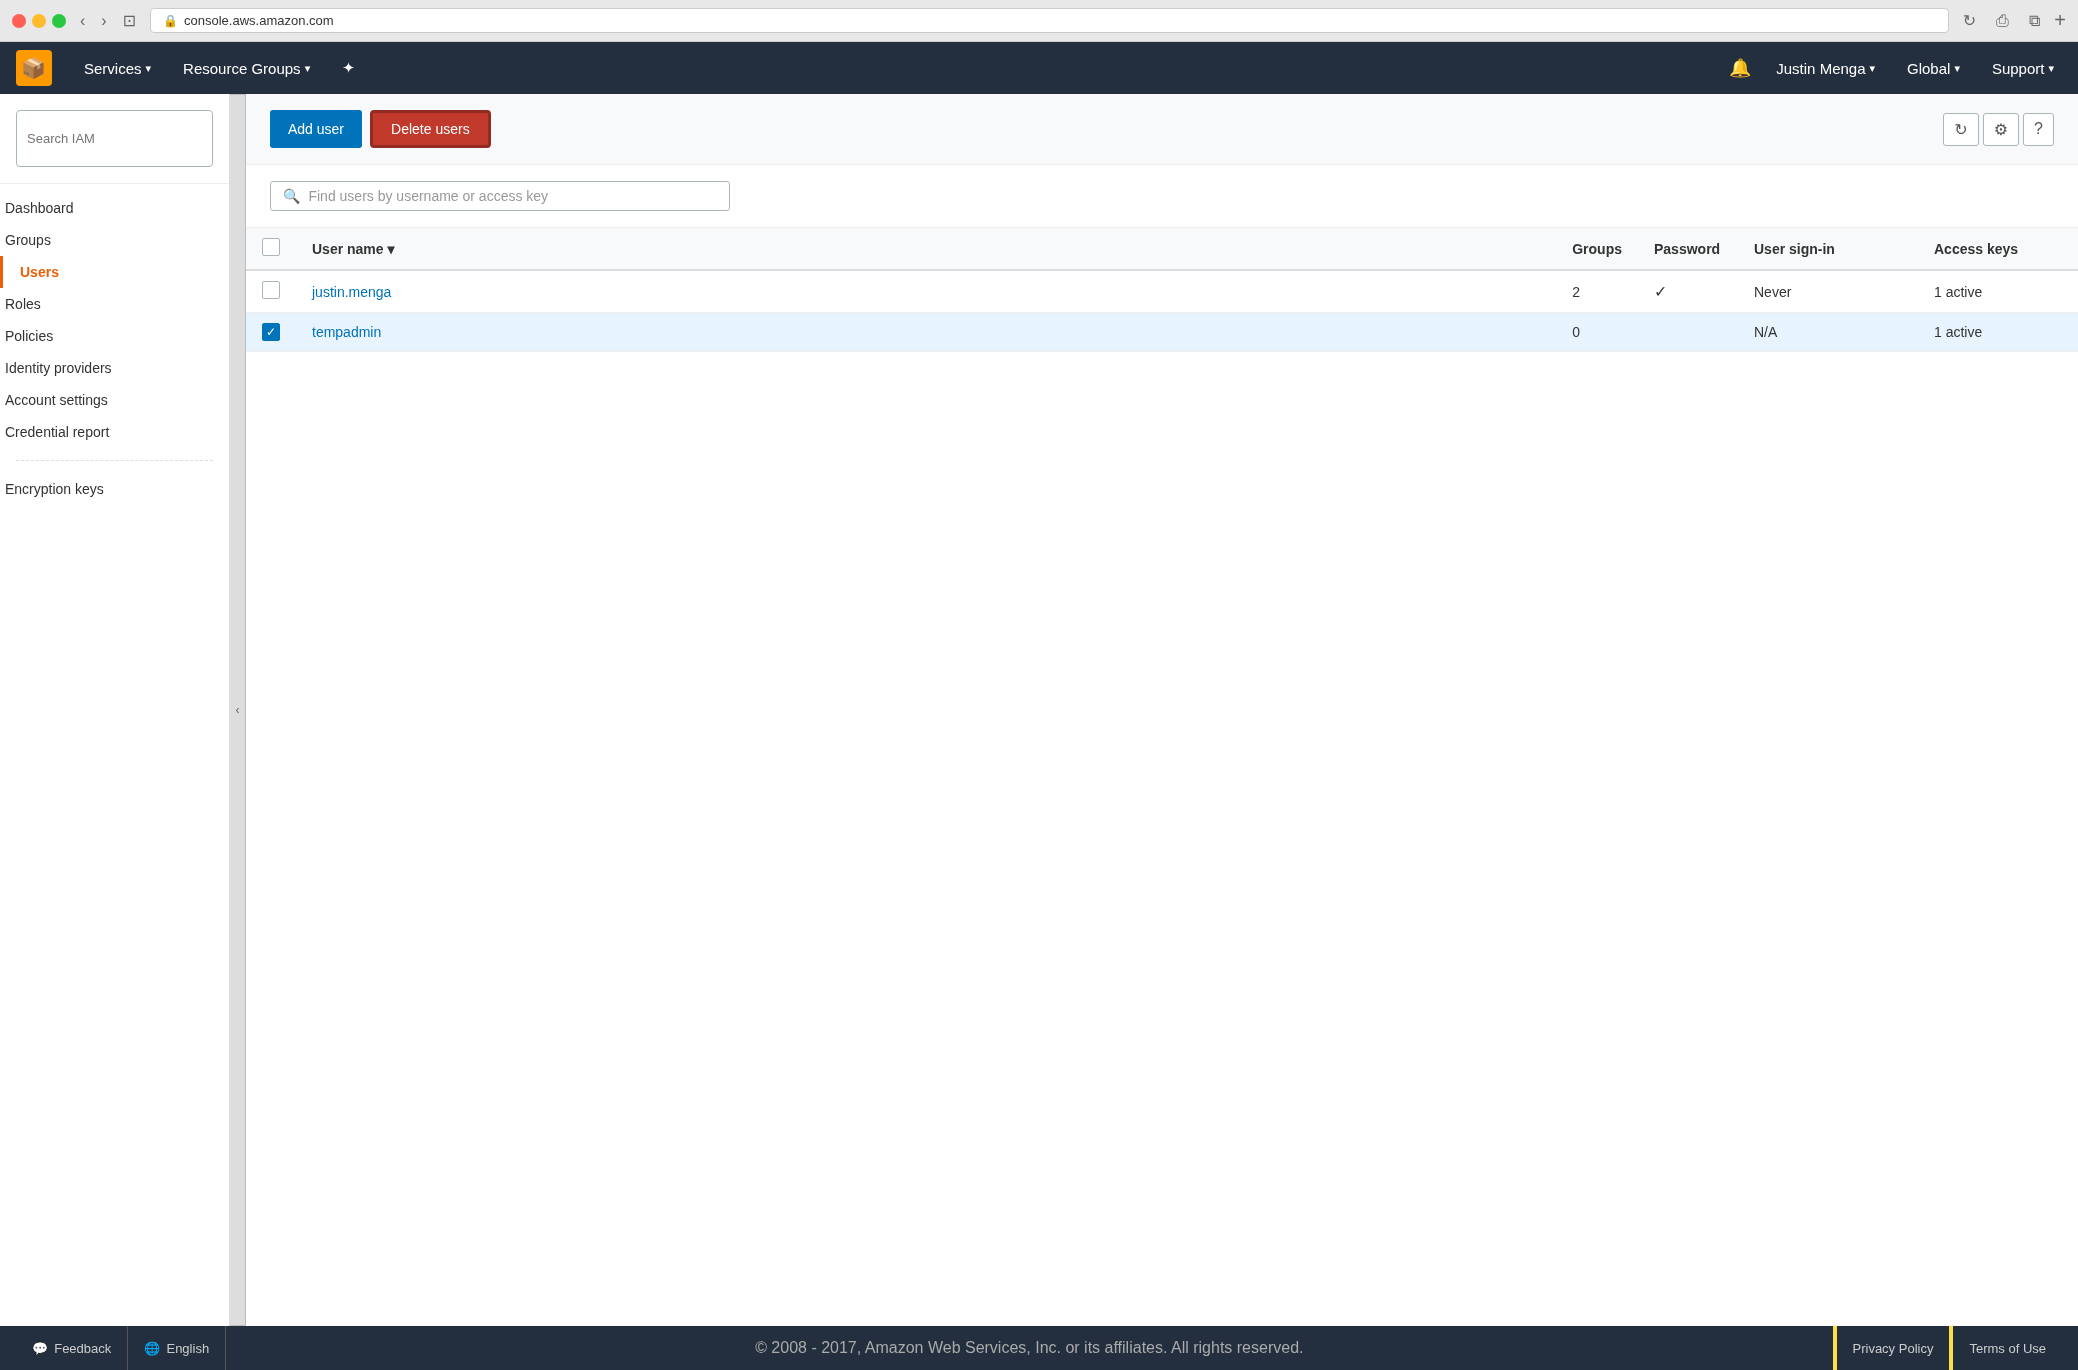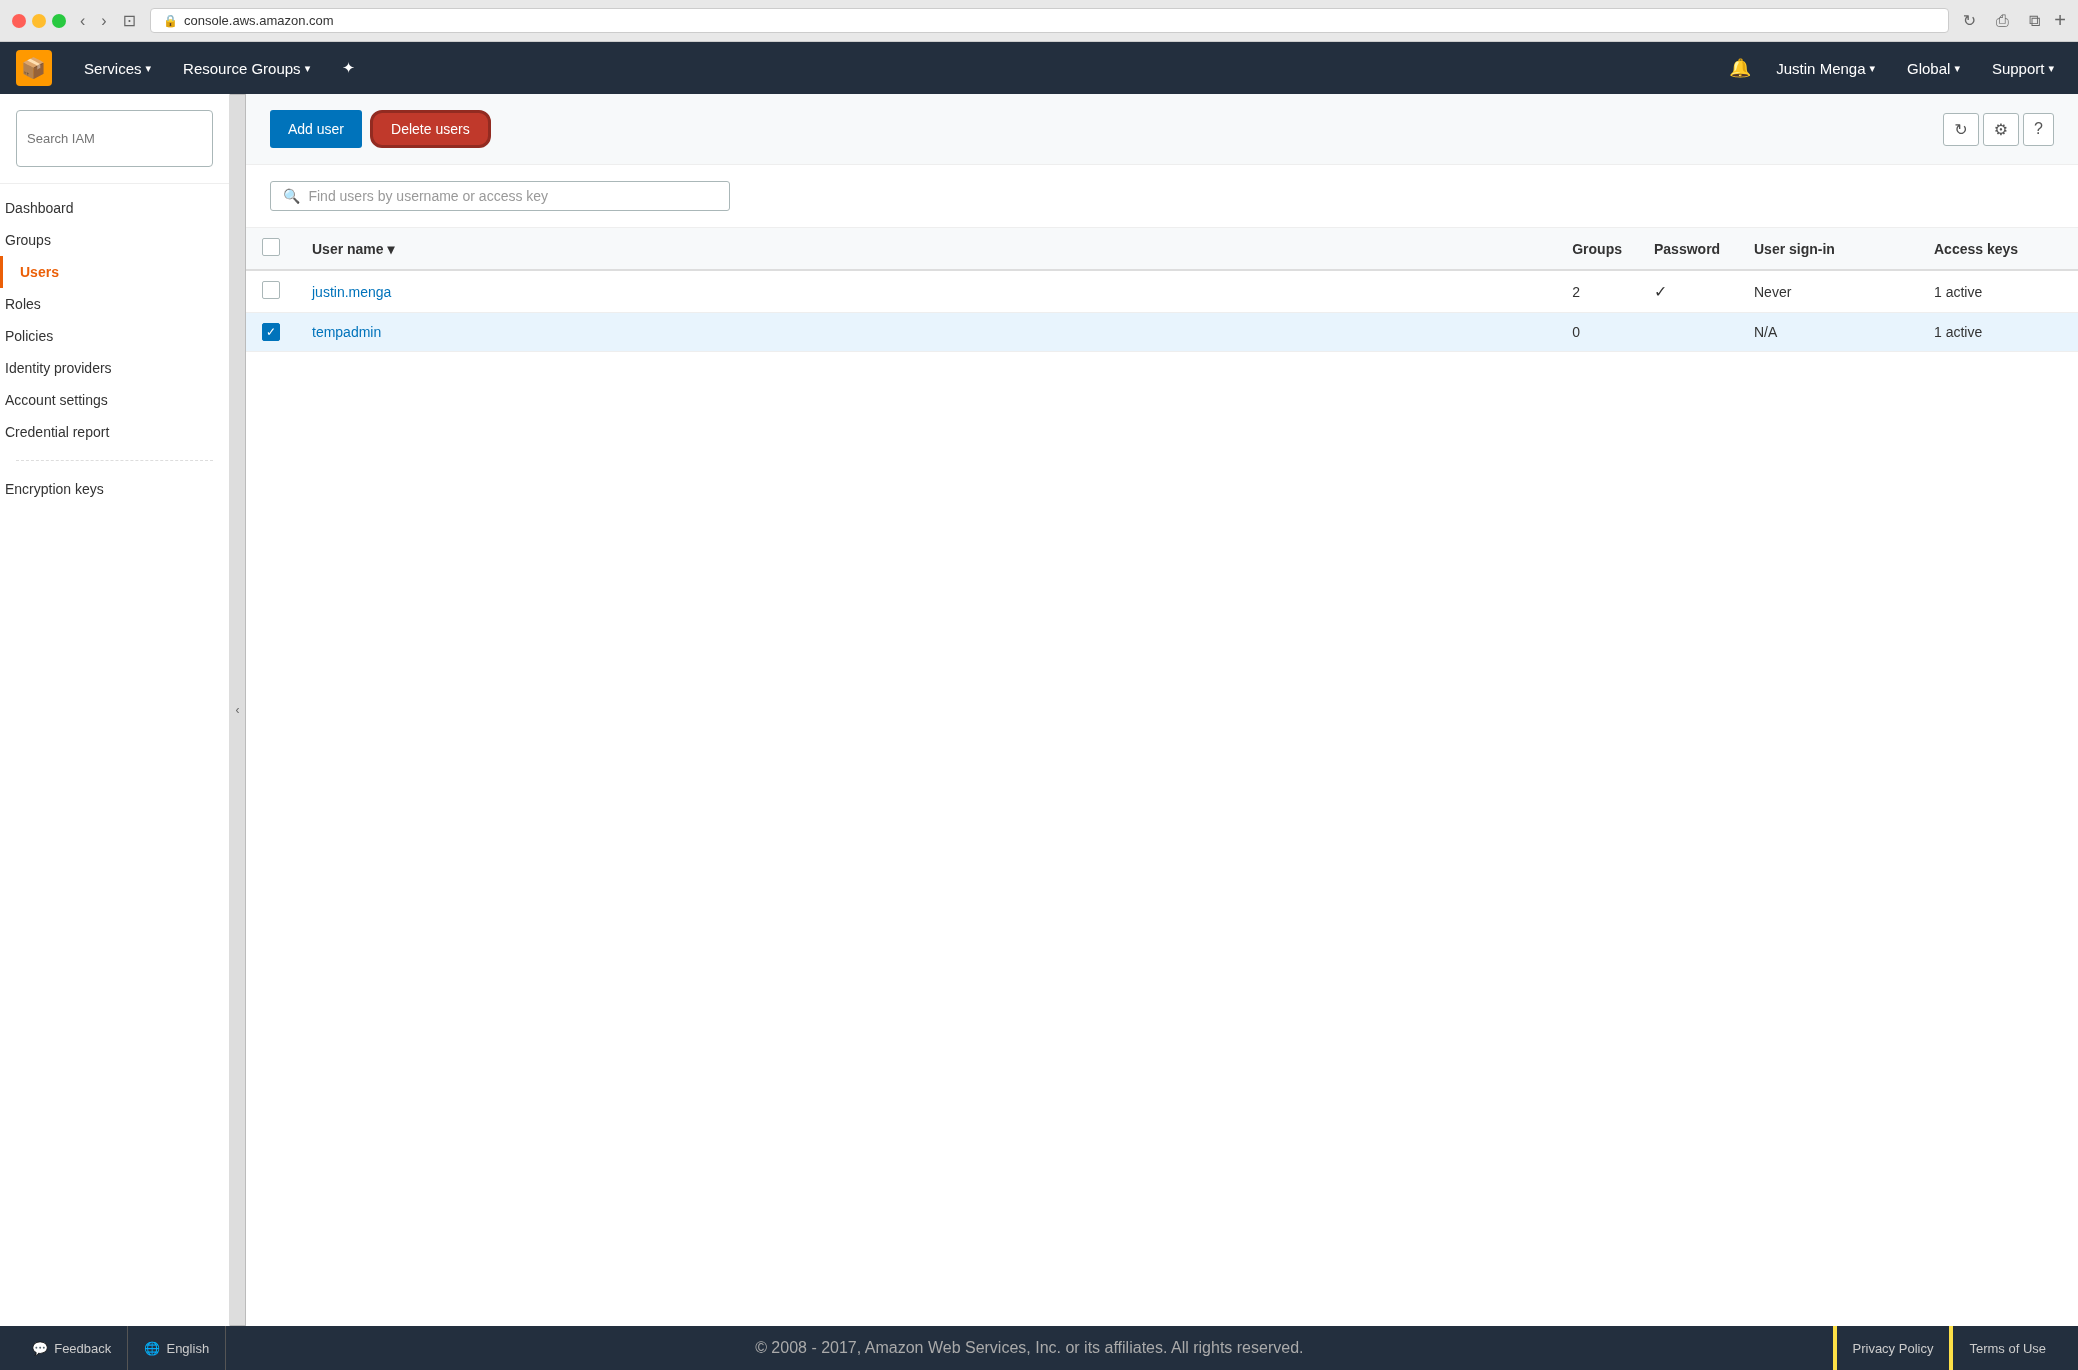--- a/index.html
+++ b/index.html
@@ -40,21 +40,21 @@
     .sidebar-nav { padding: 8px 0; }
     .sidebar-link { display: block; padding: 8px 5px; font-size: 14px; color: #333; cursor: pointer; text-decoration: none; }
     .sidebar-link.active { color: #eb5f07; font-weight: 600; border-left: 3px solid #eb5f07; padding-left: 17px; }
     .sidebar-divider { border: none; border-top: 1px dashed #ddd; margin: 12px 16px; }
 
     
     .content-area { flex: 1; overflow-y: auto; background: white; position: relative; }
     .content-header { padding: 16px 24px; display: flex; align-items: center; justify-content: space-between; border-bottom: 1px solid #eee; background: #f7f9fa; }
     .content-actions-left { display: flex; gap: 8px; }
     .btn-add-user { background: #0073bb; color: white; border: none; padding: 8px 18px; font-size: 14px; font-weight: 500; border-radius: 3px; cursor: pointer; }
-    .btn-delete-users { background: #c0392b; color: white; border: 3px solid #922b21; padding: 8px 18px; font-size: 14px; font-weight: 500; border-radius: 12px; cursor: pointer; }
+    .btn-delete-users { background: #c0392b; color: white; border: 3px solid #922b21; padding: 8px 18px; font-size: 14px; font-weight: 500; border-radius: 4px; cursor: pointer; }
     .content-actions-right { display: flex; gap: 4px; }
     .icon-btn { background: white; border: 1px solid #aab7b8; padding: 6px 10px; font-size: 16px; cursor: pointer; color: #555; border-radius: 3px; }
 
     
     .search-bar-area { padding: 16px 24px; border-bottom: 1px solid #eee; }
     .search-input-wrapper { display: flex; align-items: center; background: white; border: 1px solid #aab7b8; border-radius: 3px; padding: 6px 12px; width: 460px; gap: 8px; }
     .search-input-wrapper .search-icon { color: #555; font-size: 14px; }
     .search-input { border: none; outline: none; font-size: 14px; color: #555; width: 100%; background: transparent; }
     .search-input::placeholder { color: #999; }
 

